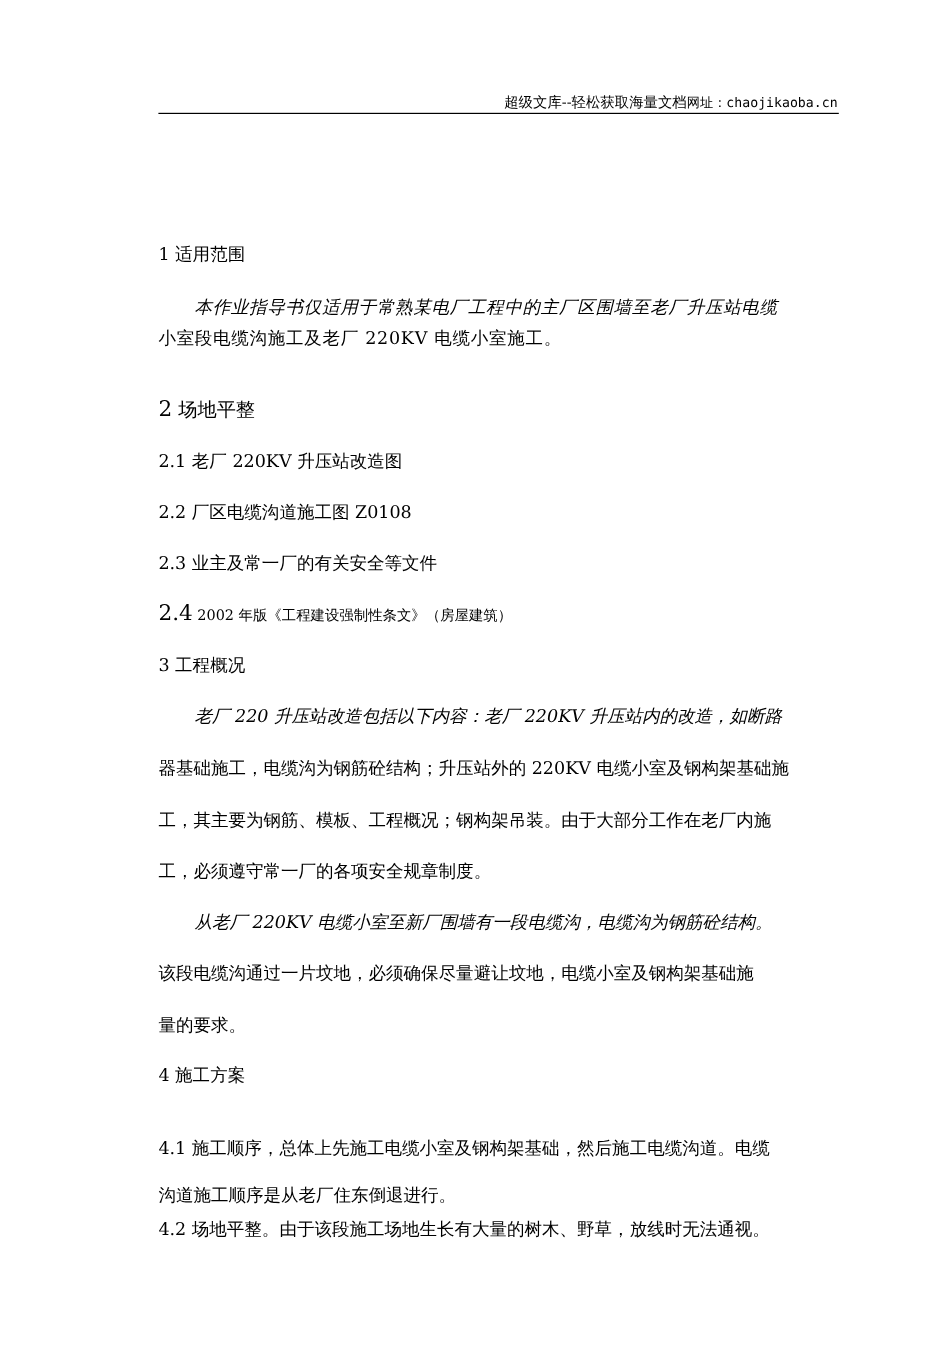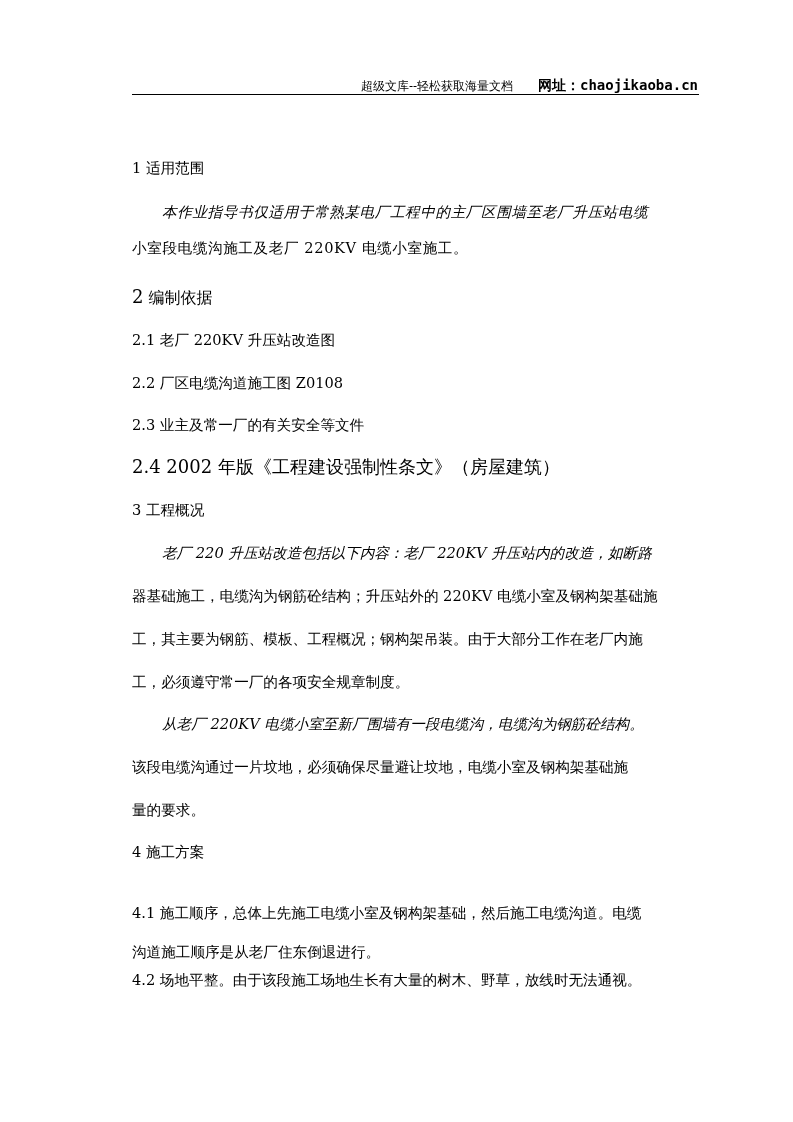--- a/index.html
+++ b/index.html
@@ -1,44 +1,44 @@
 <!DOCTYPE html>
 <html><head>
 <meta charset="utf-8">
 <style>
   html, body { margin: 0; padding: 0; background: #ffffff; }
   body { width: 793px; height: 1122px; position: relative; overflow: hidden;
          font-family: "DejaVu Serif", "Liberation Serif", serif; color: #000; }
   .header { position: absolute; left: 132px; top: 76px; width: 566px; height: 18px;
             text-align: right; font-size: 12px; line-height: 18px; white-space: nowrap; }
-  .header .site { margin-left: 25px; font-family: "DejaVu Sans Mono", "Liberation Mono", monospace; font-size: 14px; font-weight: bold; }
+  .header .site { margin-left: 0; font-family: "DejaVu Sans Mono", "Liberation Mono", monospace; font-size: 11px; }
   .rule { position: absolute; left: 132px; top: 94px; width: 567px; height: 0; border-top: 1.3px solid #000; }
-  .line { position: absolute; left: 132px; width: 570px; font-size: 14.6px; line-height: 20px; white-space: nowrap; }
+  .line { position: absolute; left: 132px; width: 570px; font-size: 14.6px; line-height: 20px; white-space: nowrap; margin-top: 45px; }
   .indent { left: 162px; font-style: italic; }
   .big { font-size: 16px; }
   .big .num { font-size: 18px; }
   .j { letter-spacing: 0.6px; }
 </style>
 </head>
 <body>
 
 <div class="header">
   <span>超级文库--轻松获取海量文档</span><span class="site">网址：chaojikaoba.cn</span>
 </div>
 <div class="rule"></div>
 
 <div class="line" style="top:158px">1 适用范围</div>
 <div class="line indent j" style="top:202px">本作业指导书仅适用于常熟某电厂工程中的主厂区围墙至老厂升压站电缆</div>
-<div class="line j" style="top:238px">小室段电缆沟施工及老厂 220KV 电缆小室施工。</div>
+<div class="line j" style="top:228px">小室段电缆沟施工及老厂 220KV 电缆小室施工。</div>
 
-<div class="line big" style="top:287px"><span class="num">2</span><span> 编制依据</span></div>
+<div class="line big" style="top:287px"><span class="num">2</span><span> 场地平整</span></div>
 <div class="line" style="top:330px">2.1 老厂 220KV 升压站改造图</div>
 <div class="line" style="top:373px">2.2 厂区电缆沟道施工图 Z0108</div>
 <div class="line" style="top:415px">2.3 业主及常一厂的有关安全等文件</div>
-<div class="line big" style="top:457px"><span class="num">2.4</span><span style="font-size:18px">  2002 年版《工程建设强制性条文》（房屋建筑）</span></div>
+<div class="line big" style="top:457px"><span class="num">2.4</span><span style="font-size:12px">  2002 年版《工程建设强制性条文》（房屋建筑）</span></div>
 
 <div class="line" style="top:500px">3 工程概况</div>
 <div class="line indent" style="top:543px">老厂 220 升压站改造包括以下内容：老厂 220KV 升压站内的改造，如断路</div>
 <div class="line" style="top:586px">器基础施工，电缆沟为钢筋砼结构；升压站外的 220KV 电缆小室及钢构架基础施</div>
 <div class="line" style="top:629px">工，其主要为钢筋、模板、工程概况；钢构架吊装。由于大部分工作在老厂内施</div>
 <div class="line" style="top:672px">工，必须遵守常一厂的各项安全规章制度。</div>
 <div class="line indent" style="top:714px">从老厂 220KV 电缆小室至新厂围墙有一段电缆沟，电缆沟为钢筋砼结构。</div>
 <div class="line" style="top:757px">该段电缆沟通过一片坟地，必须确保尽量避让坟地，电缆小室及钢构架基础施</div>
 <div class="line" style="top:800px">量的要求。</div>
 

